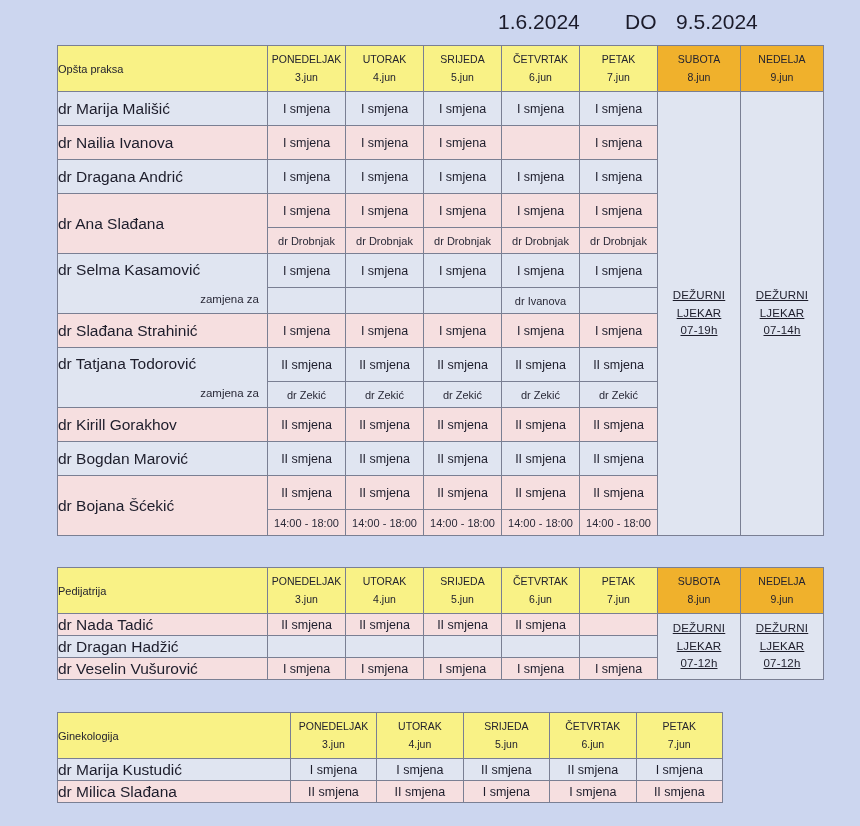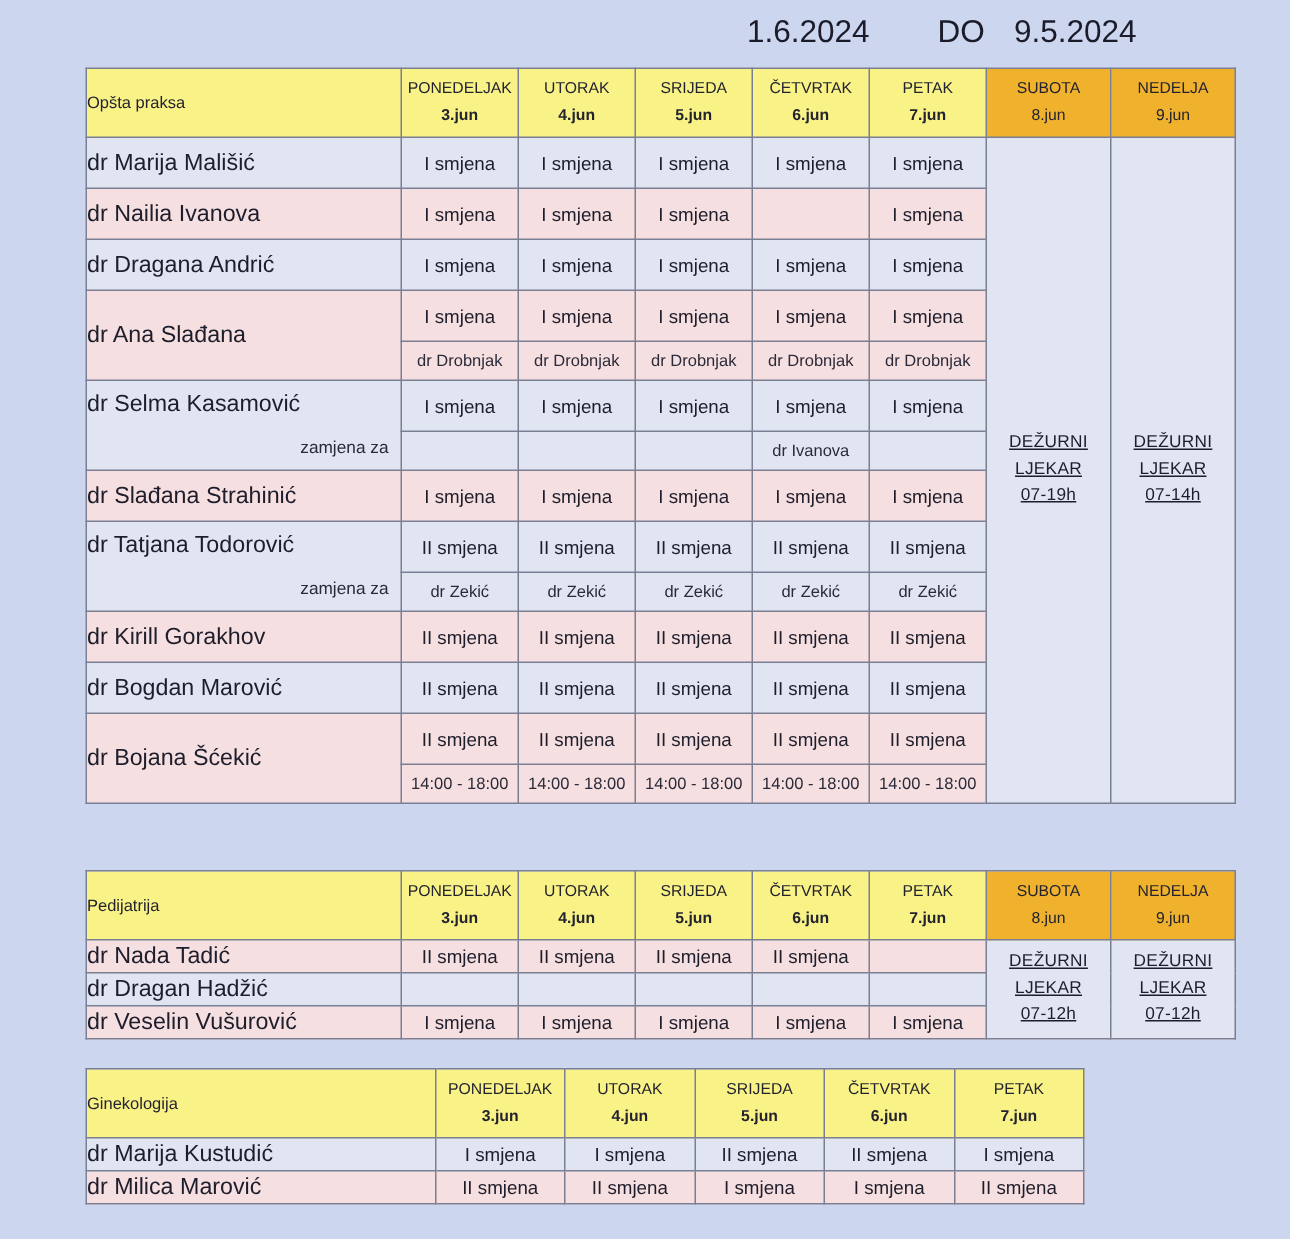--- a/index.html
+++ b/index.html
@@ -81,21 +81,21 @@
     vertical-align: middle;
   }
   .hdr-day {
     background: #f9f286;
     color: #23232f;
     font-size: 10.5px;
     text-align: center;
     line-height: 1.05;
   }
   .hdr-day .d-name { display: block; margin-bottom: 7px; }
-  .hdr-day .d-date { display: block; font-weight: bold; }
+  .hdr-day .d-date { display: block; }
   .hdr-we {
     background: #f0b12c;
     color: #23232f;
     font-size: 10.5px;
     text-align: center;
     line-height: 1.05;
   }
   .hdr-we .d-name { display: block; margin-bottom: 7px; }
   .hdr-we .d-date { display: block; }
 
@@ -137,21 +137,21 @@
     text-align: center;
     line-height: 1.55;
     letter-spacing: 0.2px;
   }
   .duty span { display: block; text-decoration: underline; }
   .no-top { border-top: none; }
   .no-bot { border-bottom: none; }
 
   
   #t-opsta    { left: 57px; top: 45px;  width: 766px; }
-  #t-pedijat  { left: 57px; top: 580px; width: 766px; }
+  #t-pedijat  { left: 57px; top: 567px; width: 766px; }
   #t-ginek    { left: 57px; top: 712px; width: 666px; }
 </style>
 </head>
 <body>
 
 <div id="page">
 
   <div class="title-bar">
     <div class="title-from">1.6.2024</div>
     <div class="title-do">DO</div>
@@ -437,21 +437,21 @@
         </tr>
         <tr class="r-blue">
           <td class="doc-name">dr Marija Kustudić</td>
           <td class="shift" style="height: 22px;">I smjena</td>
           <td class="shift" style="height: 22px;">I smjena</td>
           <td class="shift" style="height: 22px;">II smjena</td>
           <td class="shift" style="height: 22px;">II smjena</td>
           <td class="shift" style="height: 22px;">I smjena</td>
         </tr>
         <tr class="r-pink">
-          <td class="doc-name">dr Milica Marović</td>
+          <td class="doc-name">dr Milica Slađana</td>
           <td class="shift" style="height: 22px;">II smjena</td>
           <td class="shift" style="height: 22px;">II smjena</td>
           <td class="shift" style="height: 22px;">I smjena</td>
           <td class="shift" style="height: 22px;">I smjena</td>
           <td class="shift" style="height: 22px;">II smjena</td>
         </tr>
       </tbody>
   </table>
 
 </div>

